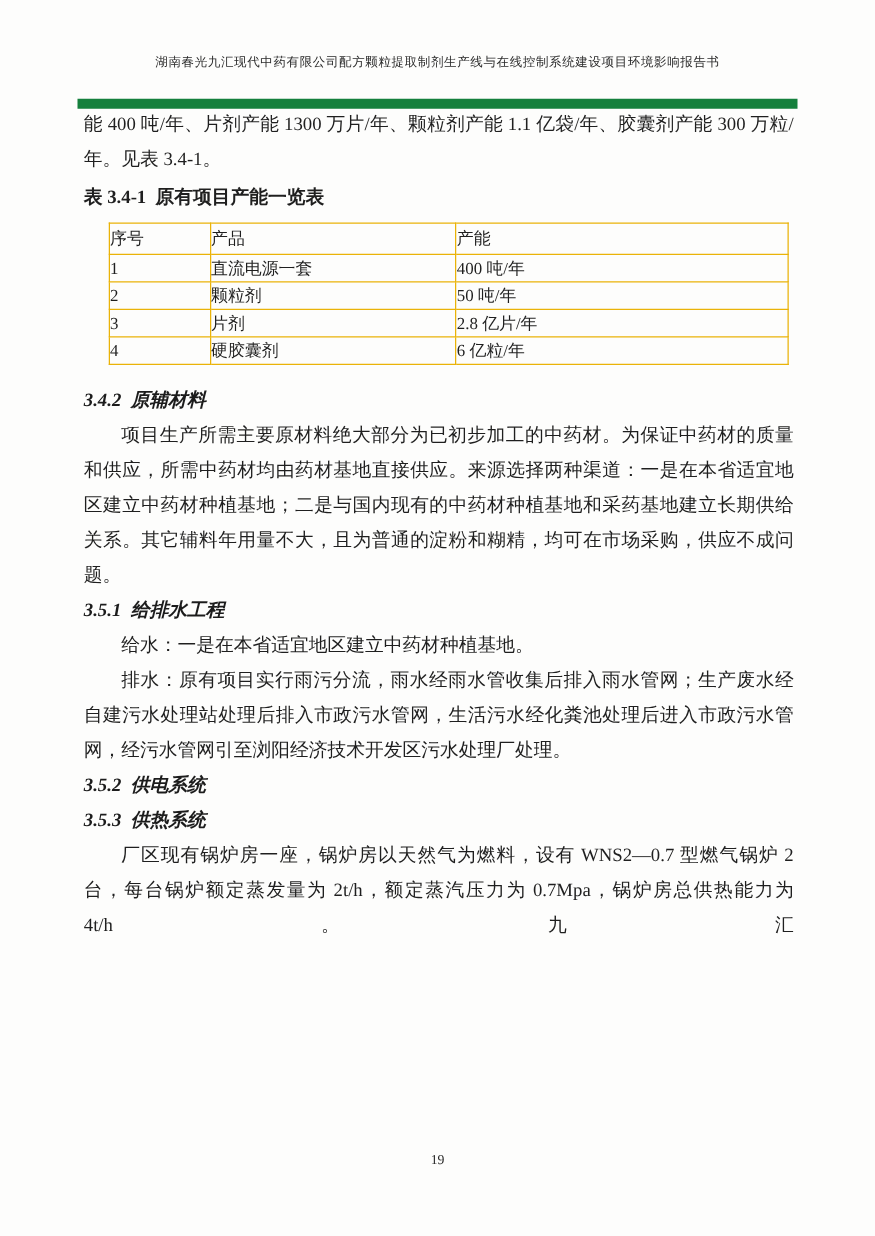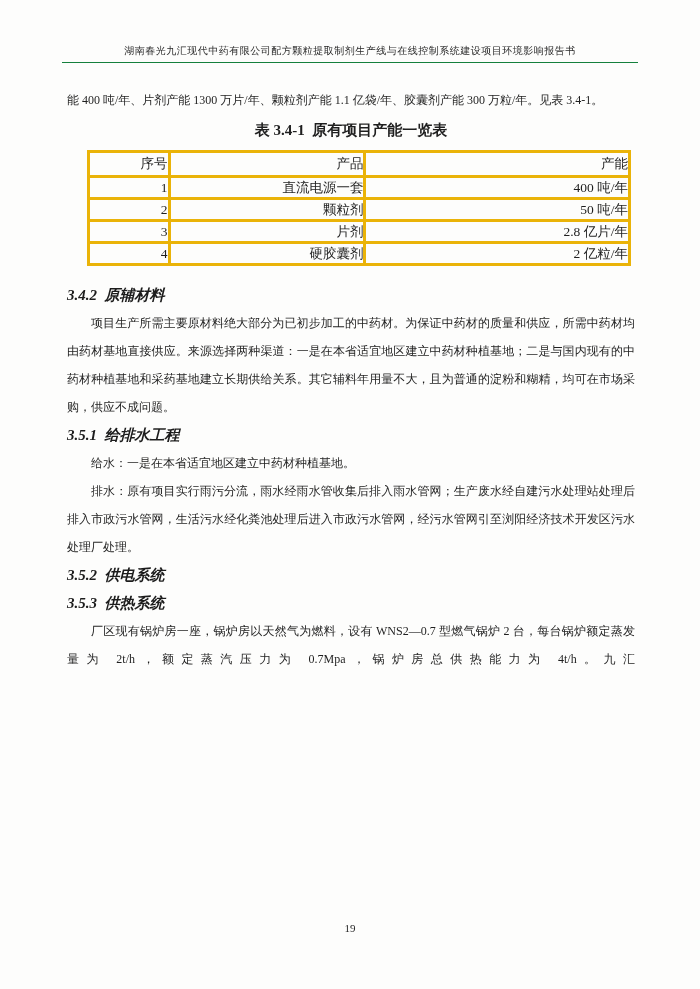--- a/index.html
+++ b/index.html
@@ -16,65 +16,64 @@
   }
   .header {
     position: absolute;
     top: 44px;
     left: 62px;
     width: 576px;
     text-align: center;
     font-size: 10px;
     letter-spacing: 0.5px;
     color: #2a2a2a;
-    padding-bottom: 5px;
-    border-bottom: 1px solid #15803d;
+    padding-bottom: 22px;
+    border-bottom: 8px solid #15803d;
     line-height: 13px;
   }
   .body {
     position: absolute;
     top: 86px;
     left: 67px;
     width: 568px;
   }
   .body p {
     margin: 0;
-    font-size: 12px;
+    font-size: 15px;
     line-height: 28px;
     text-align: justify;
   }
   .indent { text-indent: 2em; }
   .force-last { text-align-last: justify; }
   .sec-heading {
     margin: 0;
     font-size: 15px;
     font-weight: bold;
     line-height: 28px;
     white-space: pre-wrap;
     color: #1c1c1c;
     font-style: italic;
   }
   .table-caption {
     margin: 5px 0 9px 0;
-    text-align: center;
     font-size: 15px;
     font-weight: bold;
     line-height: 22px;
     white-space: pre-wrap;
   }
   table.capacity {
     border-collapse: collapse;
     width: 544px;
     margin-left: 20px;
     margin-bottom: 15px;
     font-size: 13.5px;
   }
   table.capacity th, table.capacity td {
-    border: 3px solid #eab308;
-    text-align: right;
+    border: 1px solid #eab308;
+    text-align: left;
     vertical-align: middle;
     padding: 0;
     font-weight: normal;
     line-height: 16px;
   }
   table.capacity th { height: 25px; }
   table.capacity td { height: 22px; }
   .col-no  { width: 81px; }
   .col-prod{ width: 197px; border-radius: 10px; }
   .col-cap { width: 266px; }
@@ -123,21 +122,21 @@
           <td>50 吨/年</td>
         </tr>
         <tr>
           <td>3</td>
           <td>片剂</td>
           <td>2.8 亿片/年</td>
         </tr>
         <tr>
           <td>4</td>
           <td>硬胶囊剂</td>
-          <td>2 亿粒/年</td>
+          <td>6 亿粒/年</td>
         </tr>
       </tbody>
     </table>
 
     <div class="sec-heading">3.4.2  原辅材料</div>
     <p class="indent">项目生产所需主要原材料绝大部分为已初步加工的中药材。为保证中药材的质量和供应，所需中药材均由药材基地直接供应。来源选择两种渠道：一是在本省适宜地区建立中药材种植基地；二是与国内现有的中药材种植基地和采药基地建立长期供给关系。其它辅料年用量不大，且为普通的淀粉和糊精，均可在市场采购，供应不成问题。</p>
 
 
     <div class="sec-heading">3.5.1  给排水工程</div>
     <p class="indent">给水：一是在本省适宜地区建立中药材种植基地。</p>

